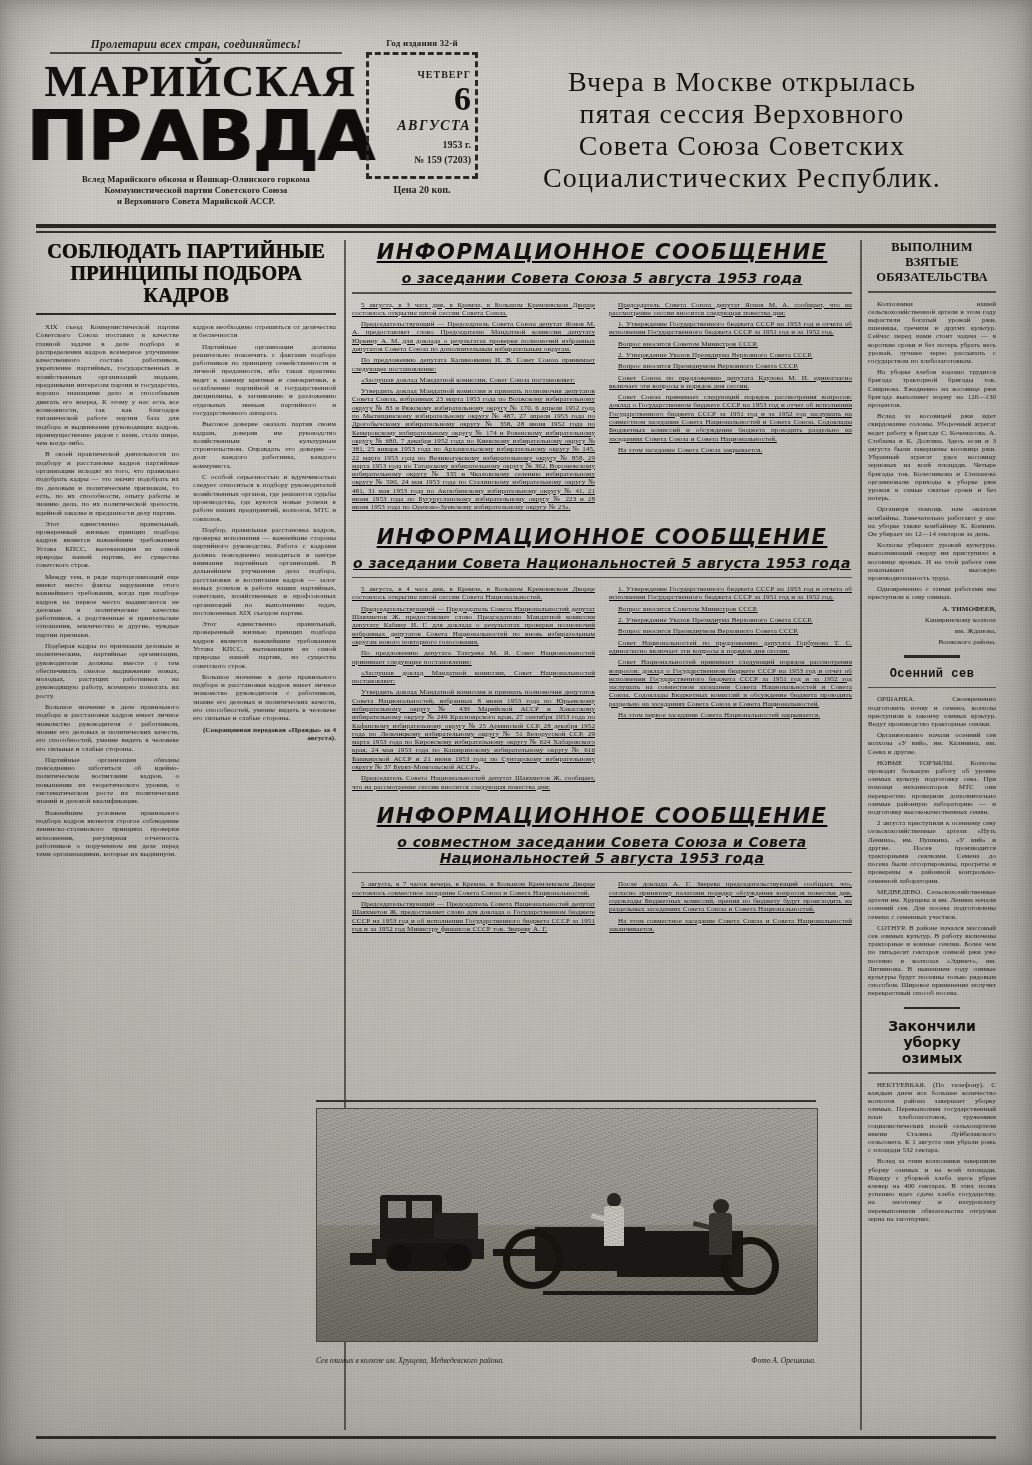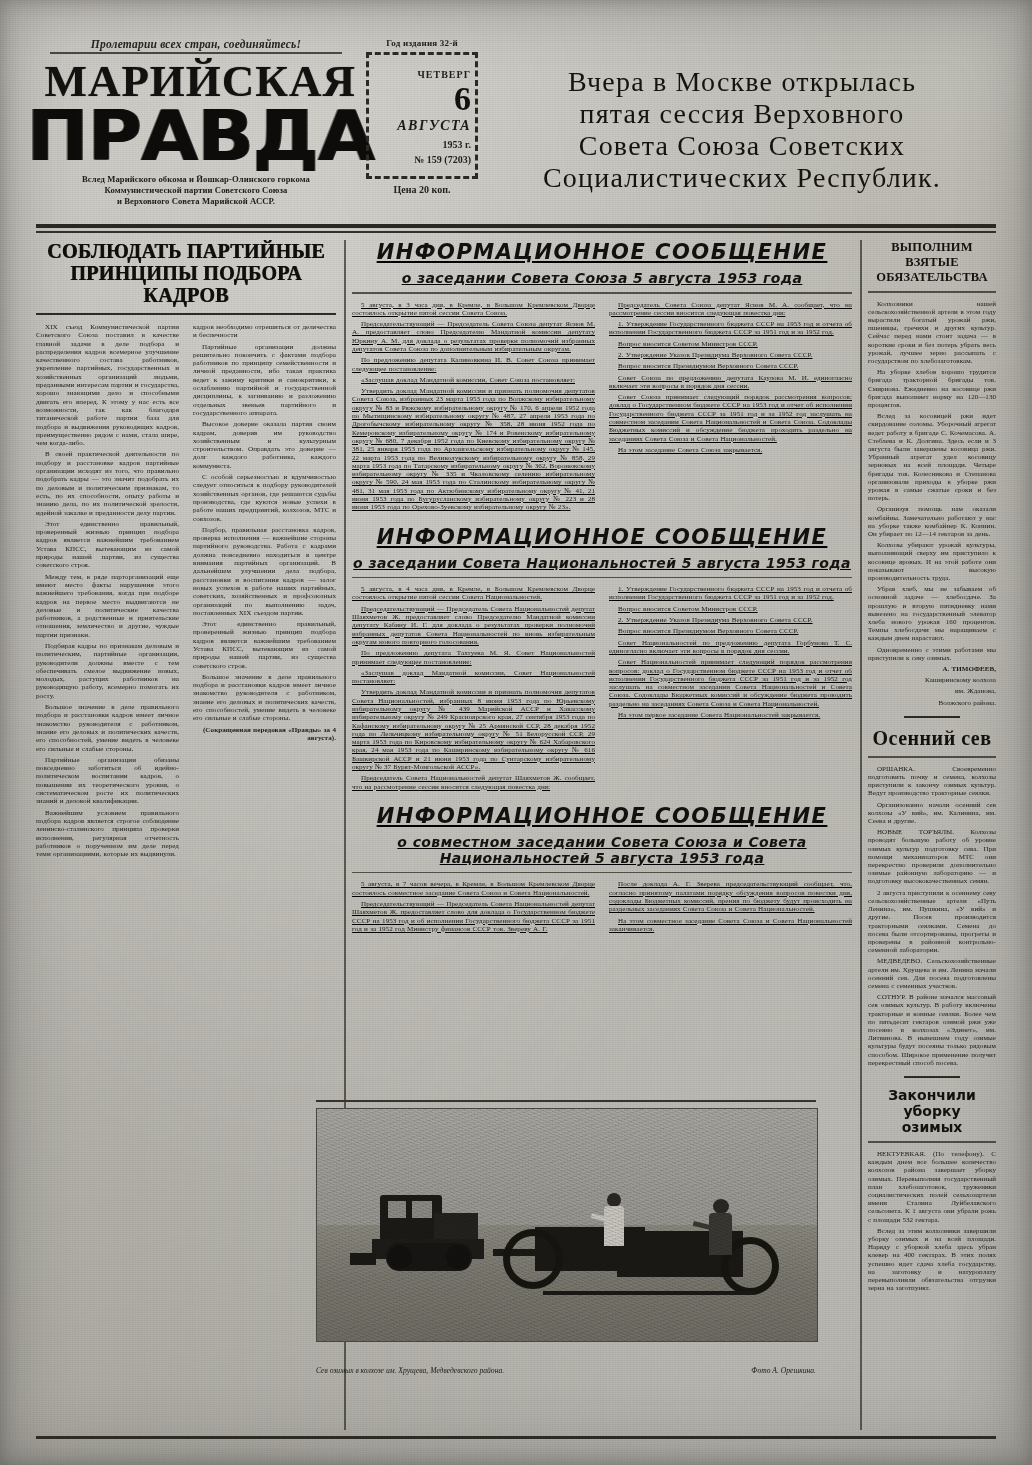--- a/index.html
+++ b/index.html
@@ -105,21 +105,21 @@
   .h-info-sub{
     font-family:"DejaVu Sans",sans-serif;font-style:italic;font-weight:bold;
     font-size:14px;text-align:center;color:#161410;margin-top:6px;letter-spacing:.4px;
   }
 
   .h-right{
     font-family:"Liberation Serif",serif;font-weight:bold;font-size:12.5px;
     line-height:15px;text-align:center;color:#14120f;letter-spacing:.2px;
   }
   .h-osen{
-    font-family:Liberation Serif, serif;font-weight:bold;font-size:20px;
+    font-family:Liberation Mono, monospace;font-weight:bold;font-size:12px;
     text-align:center;color:#14120f;letter-spacing:.5px;
   }
   .h-ubor{
     font-family:"DejaVu Sans",sans-serif;font-weight:bold;font-size:14px;
     line-height:16px;text-align:center;color:#14120f;
   }
   .minirule{width:56px;height:2.5px;background:#2d2b24;margin:9px auto 9px;}
 
   
   .body2{display:flex;gap:14px;}
@@ -164,21 +164,21 @@
   .tr-body{position:absolute;left:0;top:44px;width:112px;height:20px;background:#1d1c19;}
   .tr-track{position:absolute;left:14px;top:48px;width:86px;height:28px;background:#171613;border-radius:13px;}
   .tr-wheel{position:absolute;border-radius:50%;background:#121110;}
   .drill{position:absolute;background:#1a1916;}
   .worker{position:absolute;}
   .w-body{position:absolute;background:#c9c7c0;border-radius:4px 4px 0 0;}
   .w-head{position:absolute;border-radius:50%;background:#2a2824;}
   .w-arm{position:absolute;background:#c9c7c0;}
   .caption{
     display:flex;justify-content:space-between;align-items:flex-start;
-    margin-top:24px;
+    margin-top:14px;
   }
   .caption span{
     font-family:"Liberation Serif",serif;font-size:7.6px;color:#1d1b17;font-style:italic;
   }
 
   .photo-toprule{position:absolute;left:316px;top:1100px;width:500px;height:1.5px;background:#36342c;}
   .bottomrule{position:absolute;left:36px;top:1436px;width:960px;height:3px;background:#2d2b24;}
 </style>
 </head>
 <body>
@@ -332,21 +332,20 @@
       <div class="h-right">
         <div>ВЫПОЛНИМ ВЗЯТЫЕ</div>
         <div>ОБЯЗАТЕЛЬСТВА</div>
       </div>
       <div class="colrule"></div>
       <p class="t">Колхозники нашей сельскохозяйственной артели в этом году вырастили богатый урожай ржи, пшеницы, гречихи и других культур. Сейчас перед нами стоит задача — в короткие сроки и без потерь убрать весь урожай, лучшее зерно рассыпать с государством по хлебозаготовкам.</p>
       <p class="t">На уборке хлебов хорошо трудится бригада тракторной бригады тов. Смирнова. Ежедневно на косовице ржи бригада выполняет норму на 120—130 процентов.</p>
       <p class="t">Вслед за косовицей ржи идет скирдование соломы. Уборочный агрегат ведет работу в бригаде С. Кочемасова. А. Стеблева и К. Долгина. Здесь если и 3 августа были завершены косовица ржи. Убранный агрегат удел косовицу зерновых на всей площади. Четыре бригады тов. Колесникова и Степанова организовали приходы в уборке ржи урожая в самые сжатые сроки и без потерь.</p>
       <p class="t">Организуя помощь нам оказали комбайны. Замечательно работают у нас на уборке также комбайнер К. Копнин. Он убирает по 12—14 гектаров за день.</p>
       <p class="t">Колхозы убирают урожай культуры, выполняющий сверху им приступило к косовице яровых. И на этой работе они показывают высокую производительность труда.</p>
-      <p class="t">Убрав хлеб, мы не забываем об основной задаче — хлебосдаче. За прошлую и вторую пятидневку нами вывезено на государственный элеватор хлеба нового урожая 160 процентов. Темпы хлебосдачи мы наращиваем с каждым днем нарастают.</p>
       <p class="t">Одновременно с этими работами мы приступили к севу озимых.</p>
       <p class="t r b">А. ТИМОФЕЕВ,</p>
       <p class="t r">Каширинскому колхоза</p>
       <p class="t r">им. Жданова,</p>
       <p class="t r">Волжского района.</p>
 
       <div class="minirule"></div>
       <div class="h-osen">Осенний сев</div>
       <div class="colrule"></div>
       <p class="t">ОРШАНКА. Своевременно подготовить почву и семена, колхозы приступили к закончу озимых культур. Ведут производство тракторные сеялки.</p>

